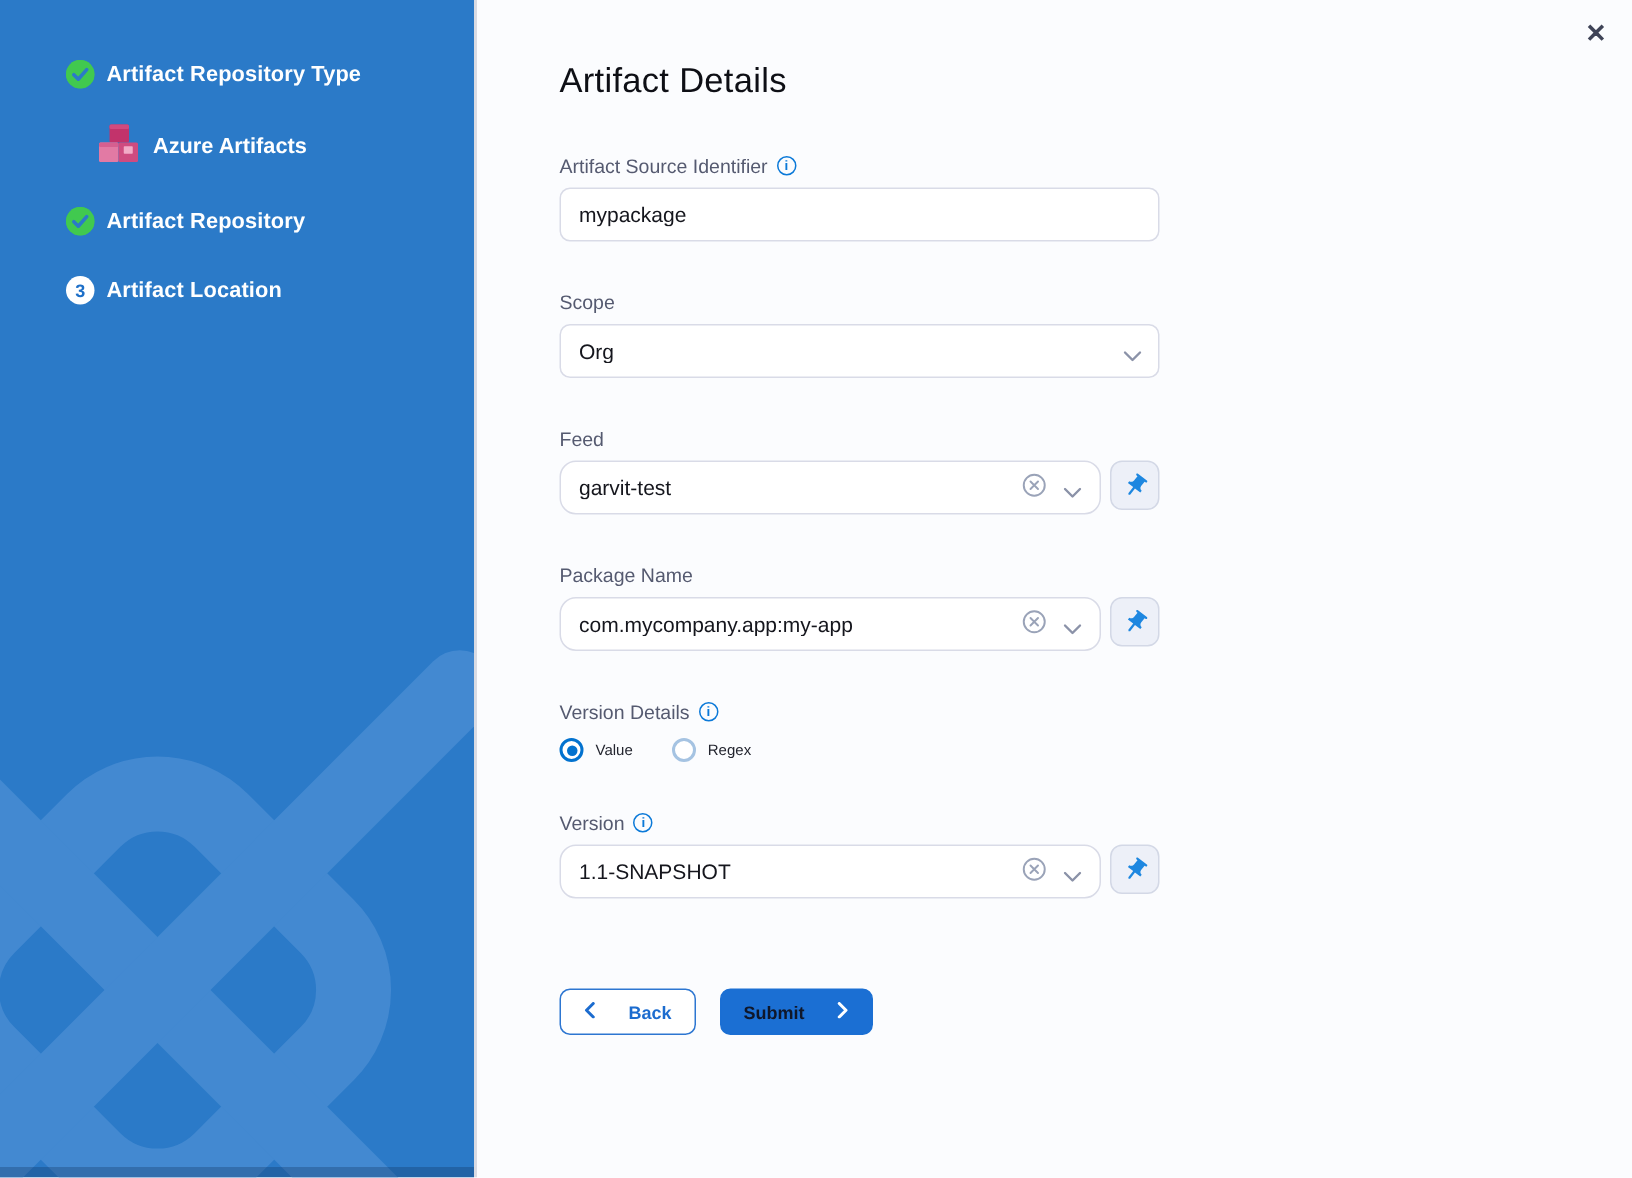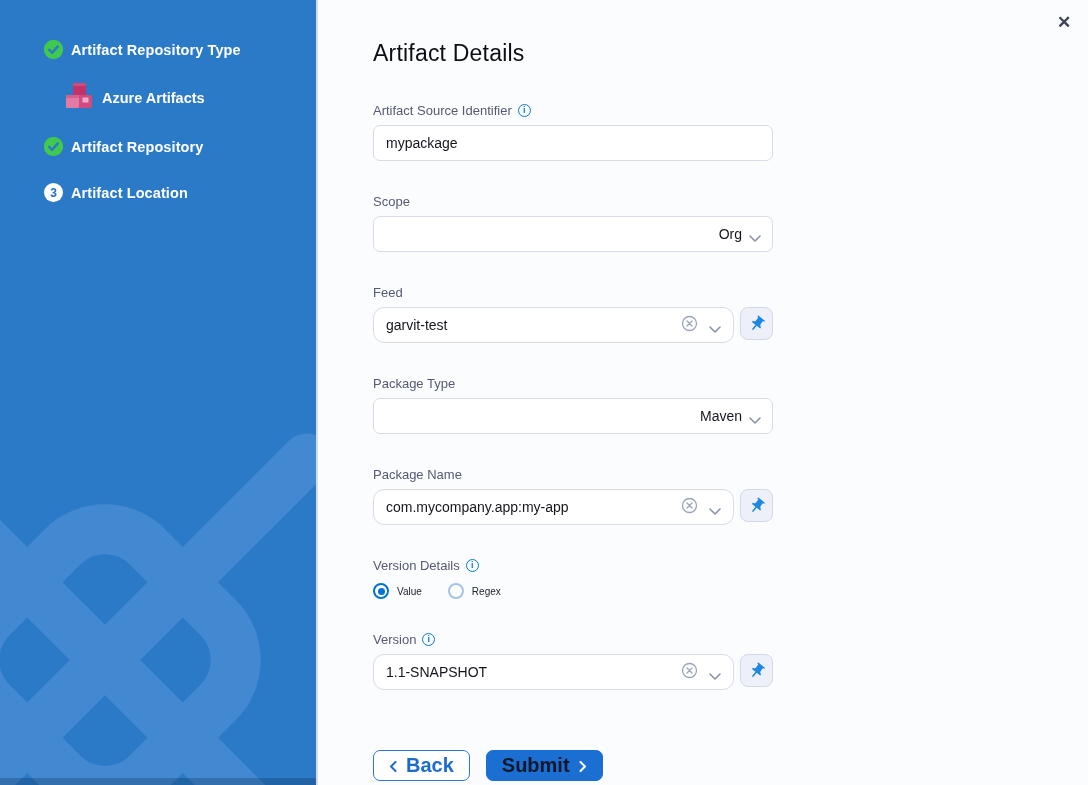--- a/index.html
+++ b/index.html
@@ -63,21 +63,21 @@
   }
   .text-input, .select-input {
     width: 100%; height: 36px;
     border: 1px solid #d9dbe7; border-radius: 7px;
     background: #ffffff; padding: 0 12px;
     font-family: "Liberation Sans", sans-serif;
     font-size: 14px; color: #15161d; outline: none;
   }
   .select-wrap { position: relative; }
   .select-wrap .chev { position: absolute; right: 12px; top: 13px; pointer-events: none; }
-  .select-input { padding-right: 30px; cursor: pointer; text-align: right; }
+  .select-input { padding-right: 15px; cursor: pointer; }
 
   .combo-row { display: flex; gap: 6px; }
   .combo { position: relative; flex: 1; }
   .combo .text-input { padding-right: 66px; border-radius: 11px; }
   .combo .clear { position: absolute; right: 36px; top: 8px; cursor: pointer; }
   .combo .chev { position: absolute; right: 13px; top: 13px; cursor: pointer; }
   .pin-btn {
     width: 33px; height: 33px; flex-shrink: 0;
     background: #edf0f8; border: 1px solid #d3d8e6; border-radius: 8px;
     display: flex; align-items: center; justify-content: center; cursor: pointer;
@@ -88,23 +88,23 @@
   .radio-opt { display: flex; align-items: center; gap: 8px; cursor: pointer; }
   .radio-dot { width: 16px; height: 16px; border-radius: 50%; position: relative; }
   .radio-dot.on { border: 2px solid #0272cf; background: #ffffff; }
   .radio-dot.on::after { content: ""; position: absolute; left: 2.5px; top: 2.5px;
                          width: 7px; height: 7px; border-radius: 50%; background: #0272cf; }
   .radio-dot.off { border: 2px solid #a5c3e2; background: #ffffff; }
   .radio-label { font-size: 10px; color: #23252f; }
 
   .btn-row { display: flex; gap: 16px; margin-top: 60px; }
   .btn { height: 31px; border-radius: 7px; padding: 0 15px;
-         display: inline-flex; align-items: center; gap: 9px;
+         display: inline-flex; align-items: center; gap: 22px;
          font-family: "Liberation Sans", sans-serif;
-         font-size: 20px; font-weight: 700; cursor: pointer; }
+         font-size: 12px; font-weight: 700; cursor: pointer; }
   .btn-back { background: #ffffff; border: 1px solid #2d76d1; color: #1c6ccf; }
   .btn-submit { background: #1b6fd3; border: 1px solid #1b6fd3; color: #0f172a; }
 </style>
 </head>
 <body>
 
 <div class="sidebar">
   <div class="steps">
 
     <div class="step-row">
@@ -207,33 +207,20 @@
           </span>
         </div>
         <div class="pin-btn">
           <svg width="18" height="18" viewBox="0 0 24 24">
             <path transform="rotate(38 12 12)" fill="#1e87e0" d="M16,9V4h1c0.55,0,1-0.45,1-1s-0.45-1-1-1H7C6.45,2,6,2.45,6,3s0.45,1,1,1h1v5c0,1.66-1.34,3-3,3v2h5.97v7l1,1,1-1v-7H19v-2C17.34,12,16,10.66,16,9z"></path>
           </svg>
         </div>
       </div>
     </div>
 
-    <div class="field">
-      <div class="field-label">
-        <span>Package Type</span>
-      </div>
-      <div class="select-wrap">
-        <input class="select-input" type="text" readonly="" value="Maven" style="">
-        <span class="chev">
-          <svg width="12" height="8" viewBox="0 0 12 8">
-              <path d="M1 1 L6 6 L11 1" fill="none" stroke="#8b92a8" stroke-width="1.6" stroke-linecap="round" stroke-linejoin="round"></path>
-            </svg>
-        </span>
-      </div>
-    </div>
 
     <div class="field">
       <div class="field-label">
         <span>Package Name</span>
       </div>
       <div class="combo-row">
         <div class="combo">
           <input class="text-input" type="text" value="com.mycompany.app:my-app" style="">
           <span class="clear">
             <svg width="17" height="17" viewBox="0 0 17 17">

